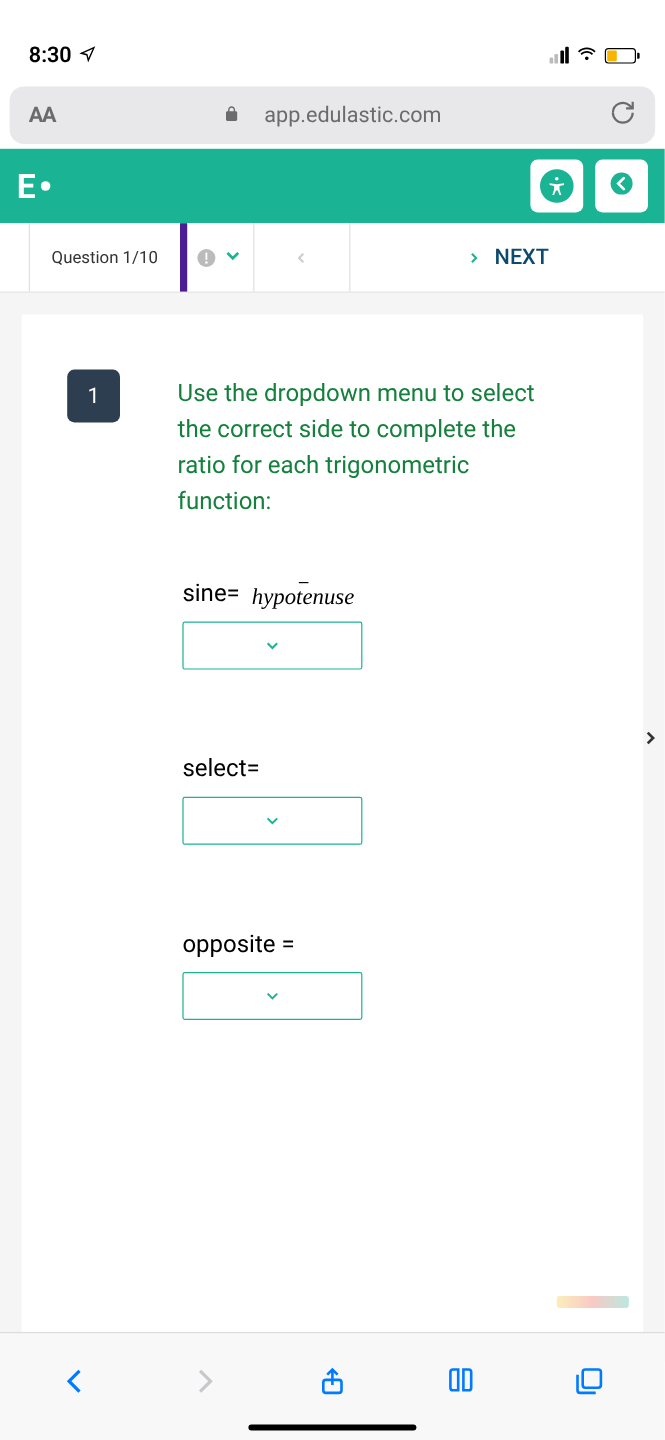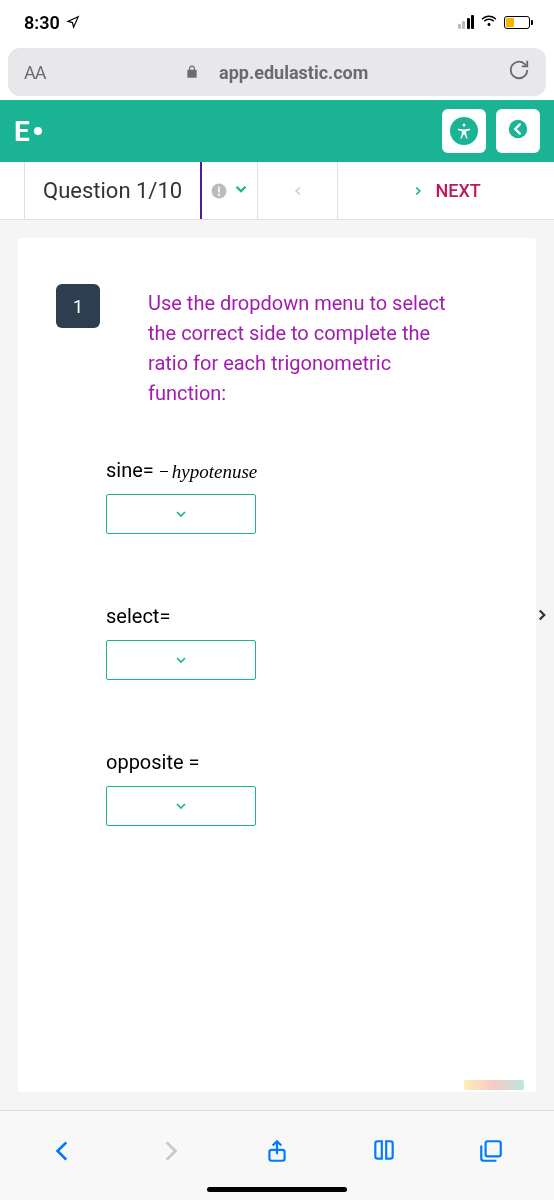--- a/index.html
+++ b/index.html
@@ -12,20 +12,21 @@
   position: relative;
 }
 .status-bar {
   height: 44px;
   display: flex;
   justify-content: space-between;
   align-items: center;
   padding: 0 24px;
   font-size: 18px;
   font-weight: 600;
+  margin-top: 24px;
 }
 .status-left { display: flex; align-items: center; gap: 6px; }
 .status-right { display: flex; align-items: center; gap: 6px; }
 .location-icon svg { width: 14px; height: 14px; }
 .signal-bars { display: flex; align-items: flex-end; gap: 1.5px; }
 .signal-bars span { width: 3px; background: #000; border-radius: 1px; }
 .signal-bars span:nth-child(1){height:5px;background:#bbb;}
 .signal-bars span:nth-child(2){height:8px;background:#bbb;}
 .signal-bars span:nth-child(3){height:11px;}
 .signal-bars span:nth-child(4){height:14px;}
@@ -38,22 +39,22 @@
   height: 48px;
   background: #e8e8ea;
   margin: 4px 8px;
   border-radius: 12px;
   display: flex;
   align-items: center;
   padding: 0 16px;
   color: #6b6b6e;
   font-size: 18px;
 }
-.url-aa { font-weight: 400; font-size: 18px; letter-spacing: -1px; }
-.url-center { flex: 1; display: flex; justify-content: center; align-items: center; gap: 20px; font-weight: bold; }
+.url-aa { font-weight: 700; font-size: 18px; letter-spacing: -1px; }
+.url-center { flex: 1; display: flex; justify-content: center; align-items: center; gap: 20px; }
 .lock-icon svg { width: 14px; height: 14px; }
 .refresh-icon svg { width: 22px; height: 22px; }
 
 .app-header {
   height: 62px;
   background: #1ab394;
   display: flex;
   align-items: center;
   justify-content: space-between;
   padding: 0 14px;
@@ -71,26 +72,26 @@
 
 .nav-bar {
   height: 58px;
   background: #fff;
   display: flex;
   align-items: center;
   border-bottom: 1px solid #e0e0e0;
 }
 .question-counter {
   padding: 0 18px;
-  font-size: 22px;
+  font-size: 14px;
   color: #333;
   height: 100%;
   display: flex;
   align-items: center;
-  border-right: 2px solid #4c1d95;
+  border-right: 6px solid #4c1d95;
   border-left: 1px solid #e0e0e0;
   margin-left: 24px;
 }
 .flag-btn {
   width: 56px; height: 100%;
   display: flex; align-items: center; justify-content: center;
   border-right: 1px solid #e0e0e0;
   color: #999;
 }
 .flag-btn svg { width: 18px; height: 18px; }
@@ -99,21 +100,21 @@
   width: 80px; height: 100%;
   display: flex; align-items: center; justify-content: center;
   border-right: 1px solid #e0e0e0;
   color: #999;
 }
 .next-btn {
   flex: 1;
   height: 100%;
   display: flex; align-items: center; justify-content: center;
   gap: 10px;
-  color: #be185d;
+  color: #0c4a6e;
   font-size: 18px;
   font-weight: 500;
 }
 .chev-svg { width: 14px; height: 14px; }
 
 .content {
   background: #f5f5f5;
   padding: 18px;
   height: calc(100% - 44px - 56px - 62px - 58px - 90px);
   overflow: hidden;
@@ -134,31 +135,31 @@
   color: #fff;
   border-radius: 6px;
   display: flex; align-items: center; justify-content: center;
   font-size: 18px;
 }
 .q-text {
   margin-left: 106px;
   margin-right: 40px;
   font-size: 20px;
   line-height: 1.5;
-  color: #a21caf;
+  color: #15803d;
 }
 .functions {
-  margin-left: 64px;
+  margin-left: 110px;
   margin-top: 50px;
 }
 .func-block { margin-bottom: 70px; }
 .func-line { display: flex; align-items: center; font-size: 20px; gap: 6px; }
 .fraction {
   display: inline-flex;
-  flex-direction: row;
+  flex-direction: column;
   align-items: center;
   font-style: italic;
   font-family: "Times New Roman", serif;
   font-size: 19px;
   line-height: 1.1;
 }
 .frac-num { border-bottom: 1.5px solid #000; padding: 0 4px 2px 4px; }
 .frac-den { padding: 2px 4px 0 4px; height: 20px; }
 .dropdown {
   margin-top: 12px;

